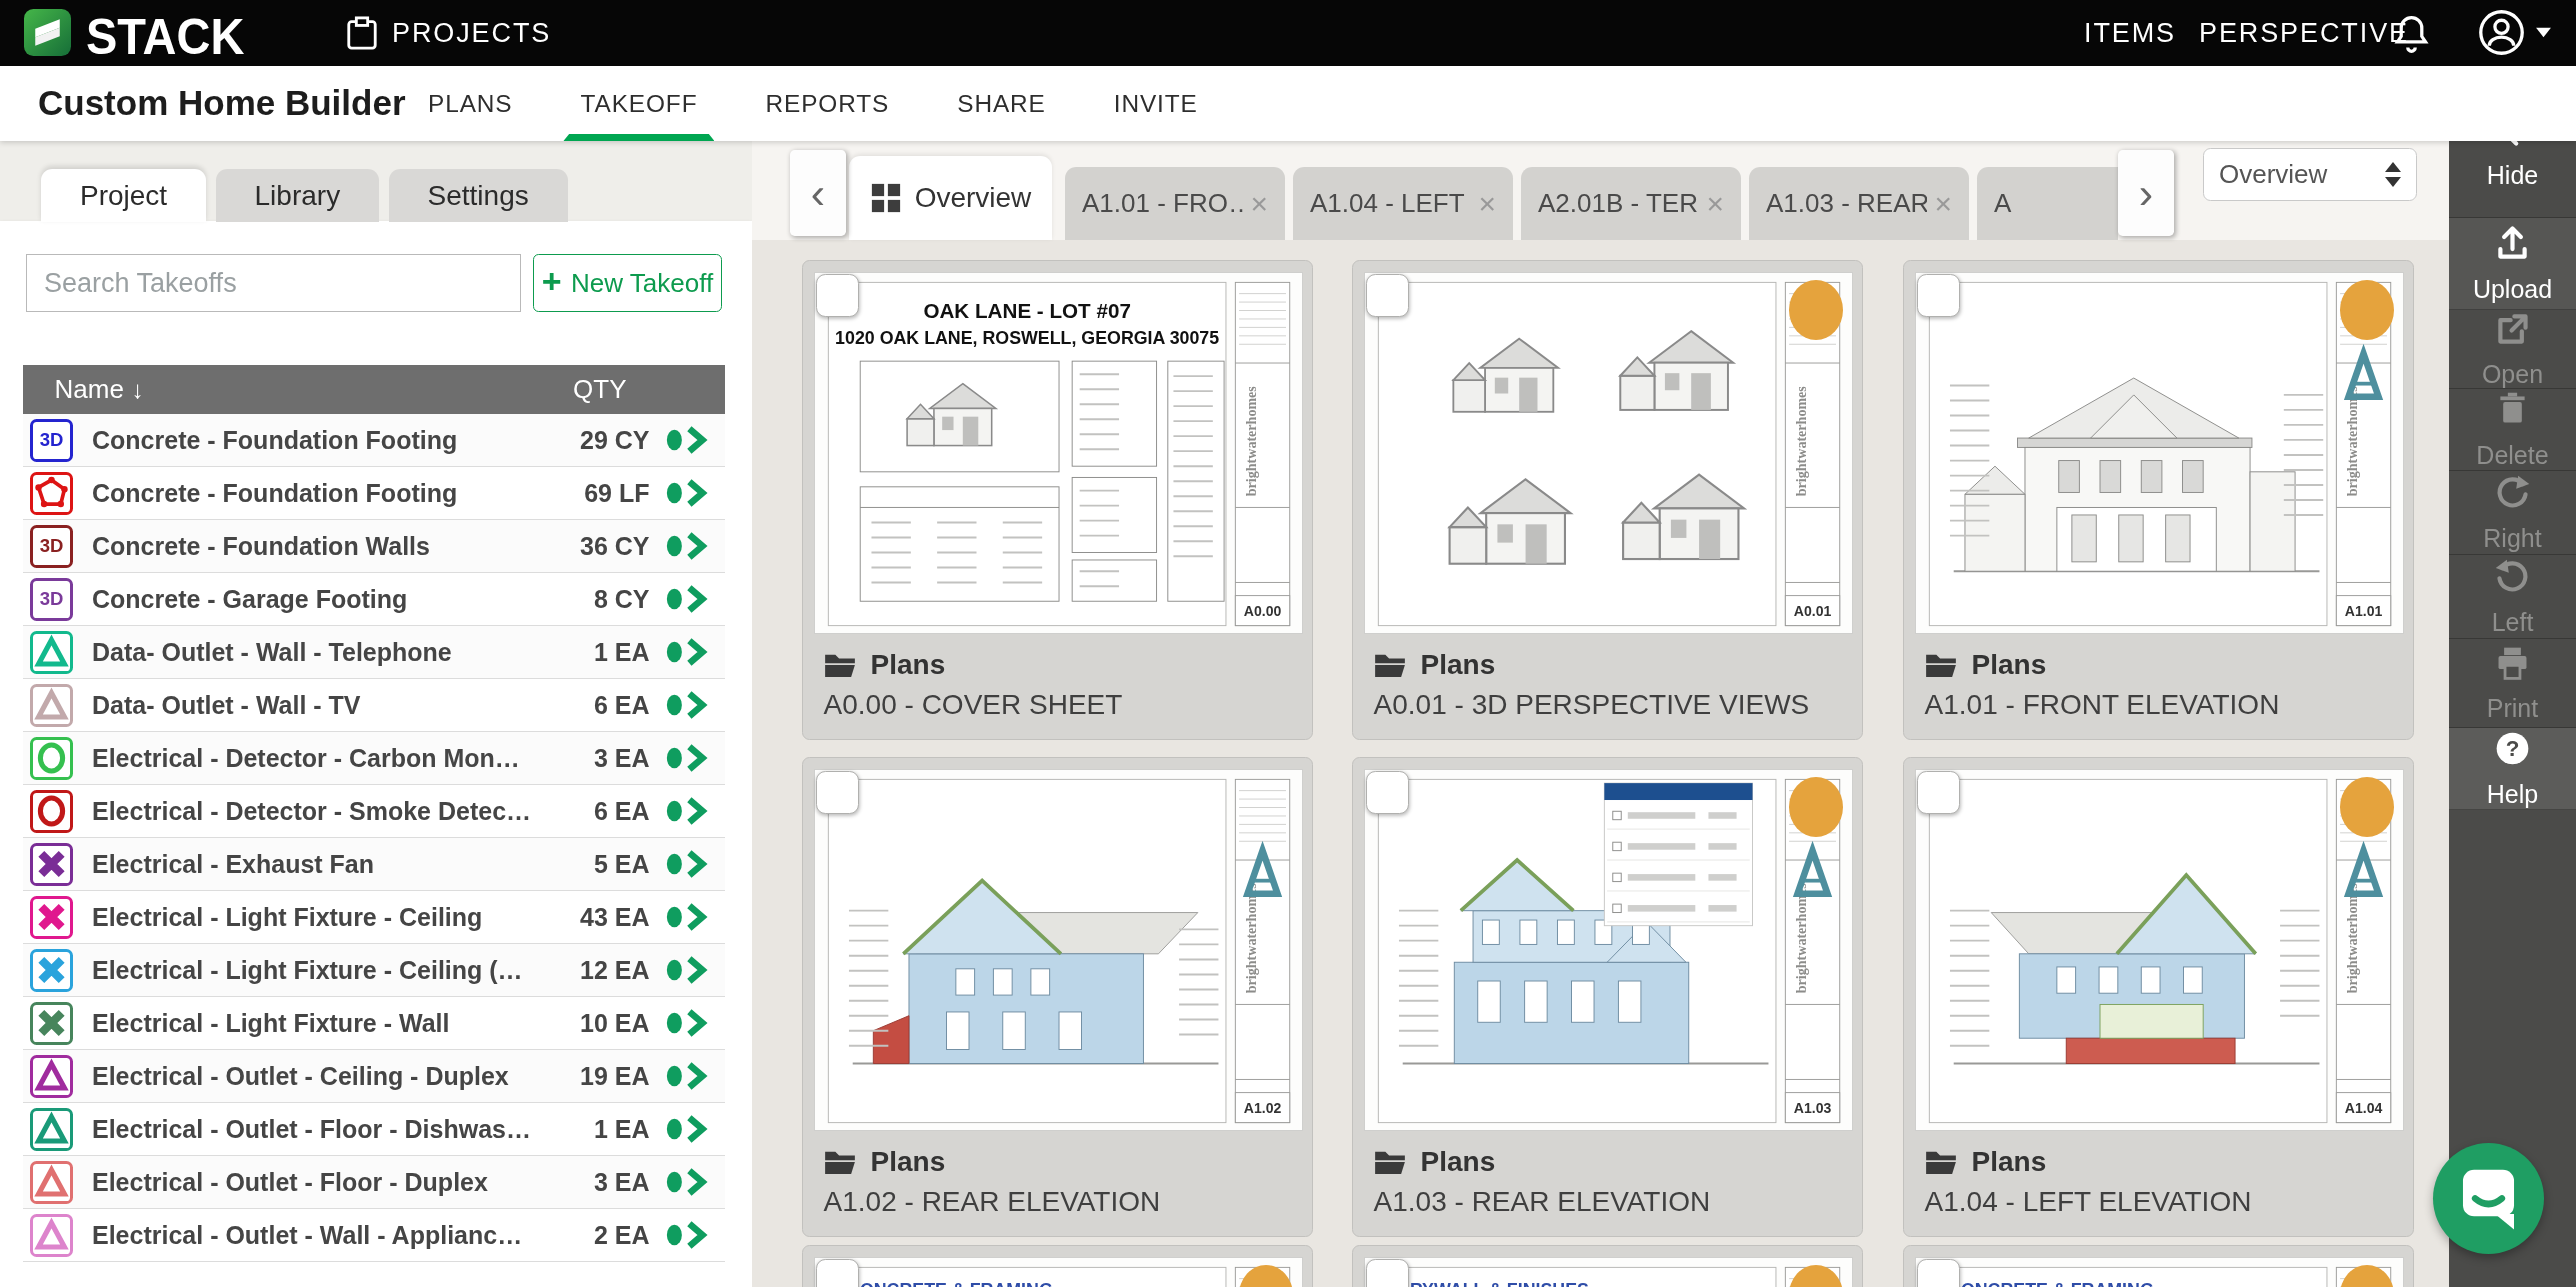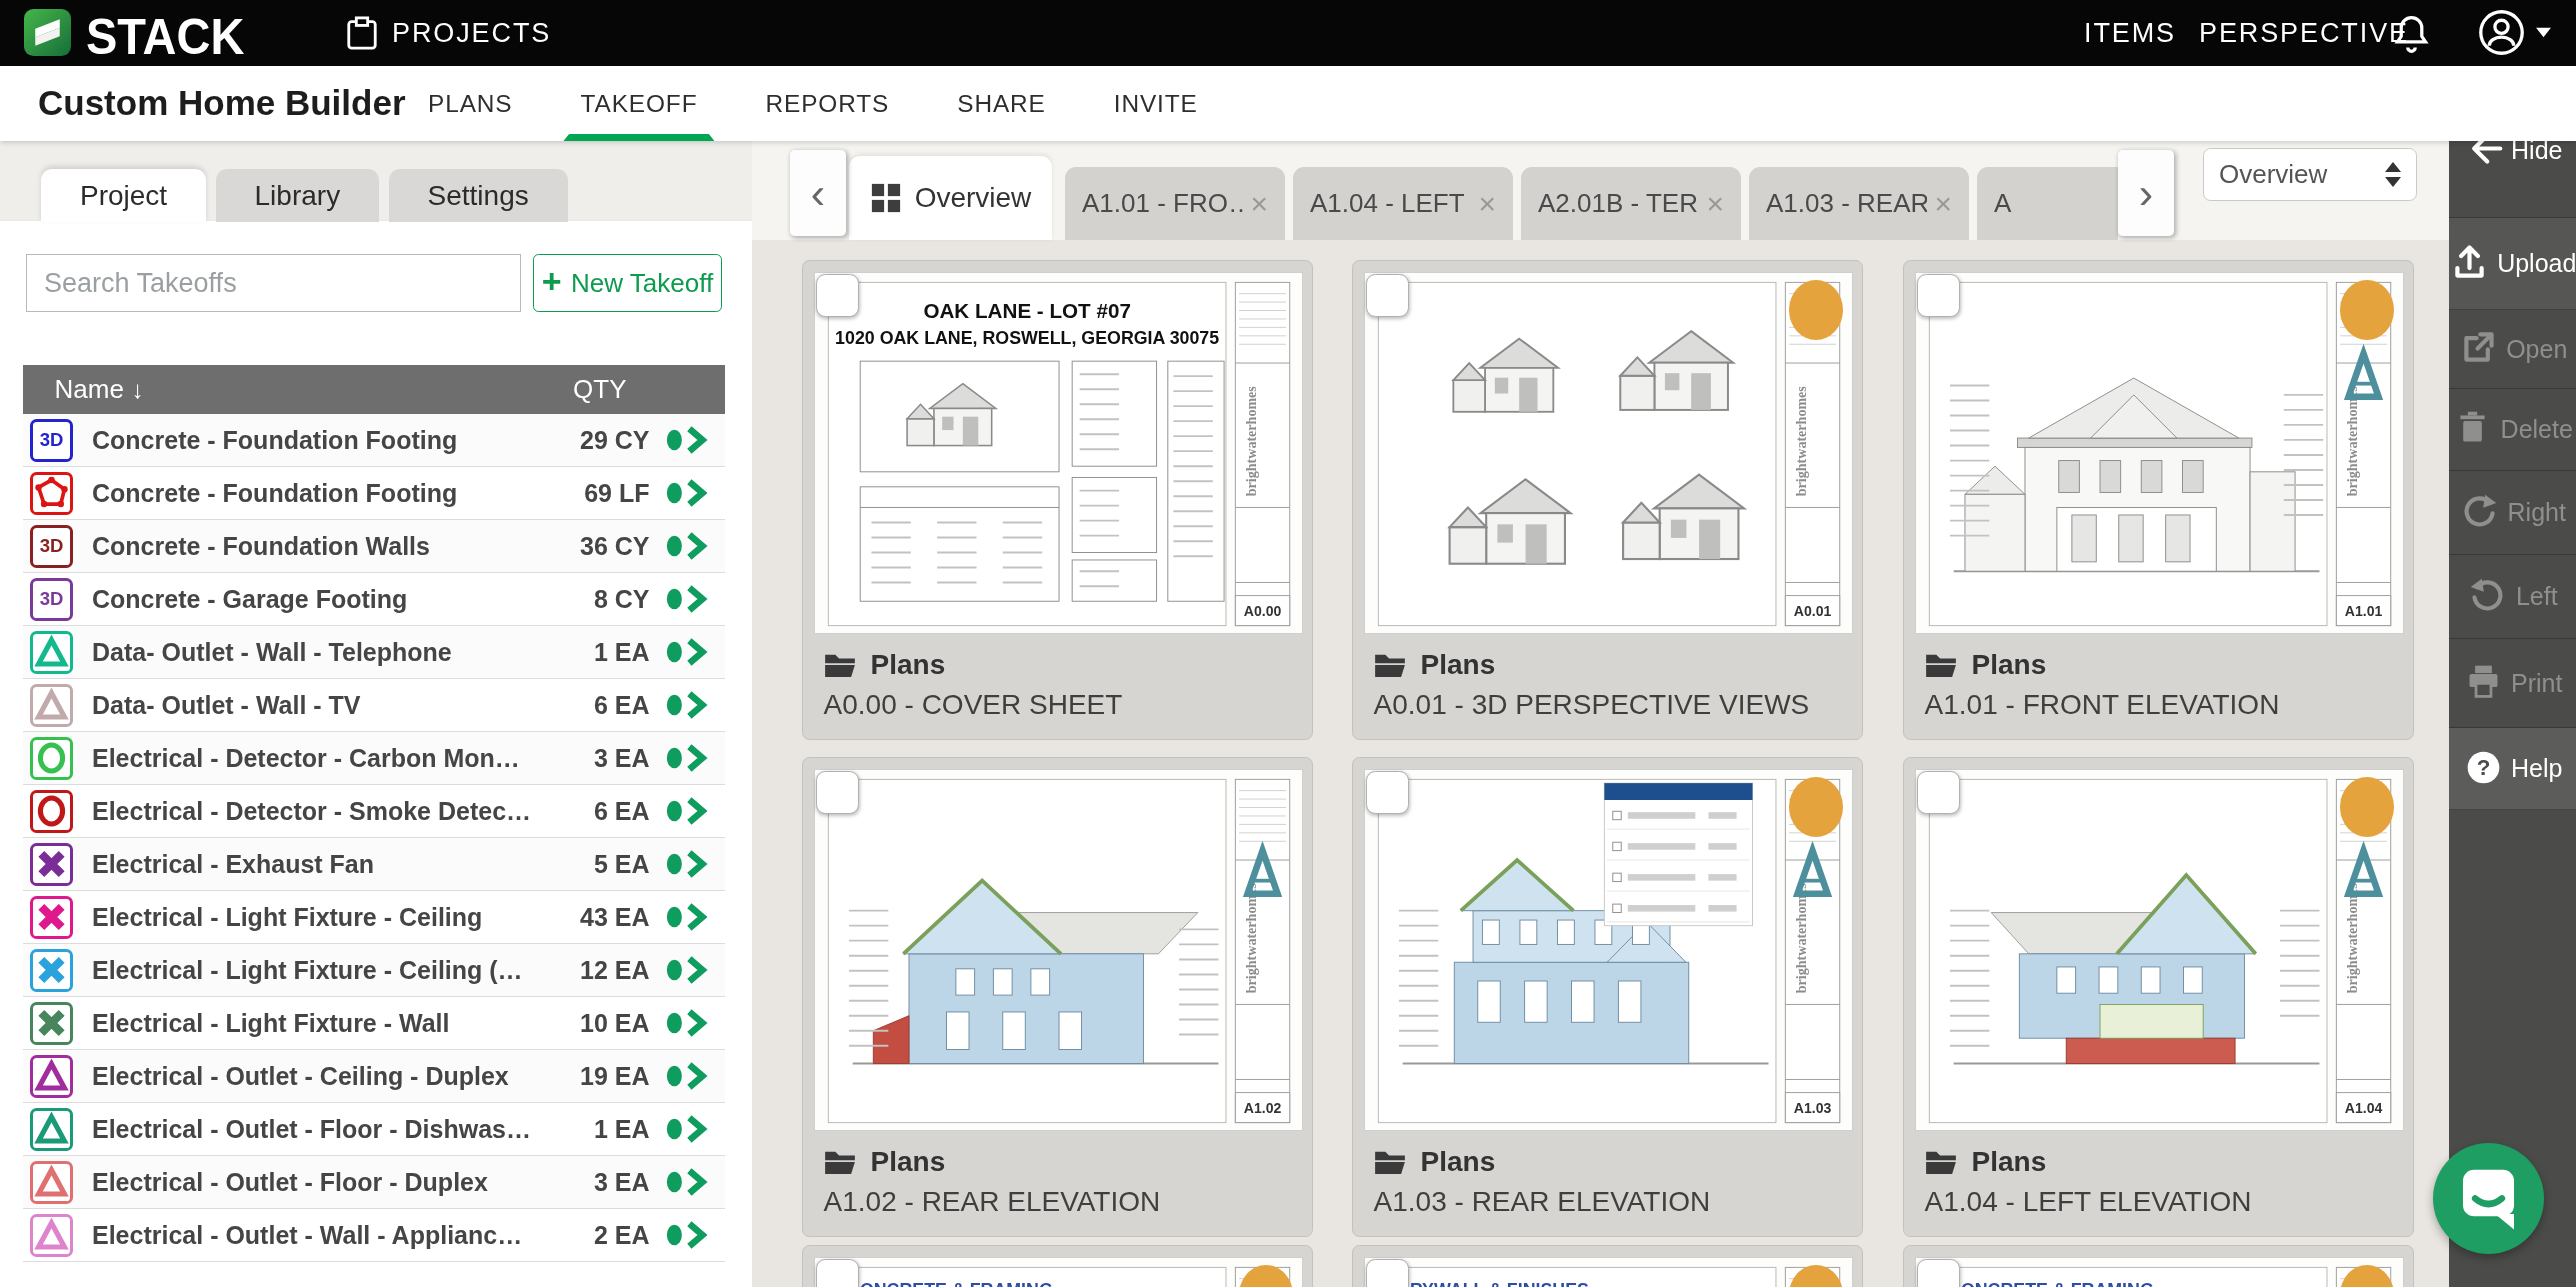--- a/index.html
+++ b/index.html
@@ -93,21 +93,21 @@
     cursor:pointer; z-index:4; }
   .card .badge { position:absolute; right:19px; top:19px; width:54px; height:60px; border-radius:50%;
     background:#e5a33d; z-index:3; }
   .card .folder-line { position:absolute; left:20.6px; top:388px; display:flex; align-items:center;
     gap:15px; font-size:28px; font-weight:bold; color:#333; }
   .card .title-line { position:absolute; left:20.6px; top:428px; font-size:28px; color:#3f3f3f;
     white-space:nowrap; }
 
   
   .sidebar { left:2449px; top:83px; width:127px; height:1205px; background:#4b4b49; z-index:40; }
-  .sb-btn { width:127px; display:flex; flex-direction:row; align-items:center; justify-content:center;
+  .sb-btn { width:127px; display:flex; flex-direction:column; align-items:center; justify-content:center;
     gap:7.5px; border-bottom:0.9px solid rgba(0,0,0,.25); cursor:pointer; }
   .sb-btn .lab { font-size:25px; }
   .sb-on { color:#fff; }
   .sb-off { color:#8f8f8d; cursor:default; }
 
   .chat-fab { left:2433px; top:1143px; width:111px; height:111px; border-radius:50%;
     background:#1f9e63; z-index:70; box-shadow:0 3.8px 9.4px rgba(0,0,0,.3); cursor:pointer;
     display:flex; align-items:center; justify-content:center; }
 </style>
 </head>

